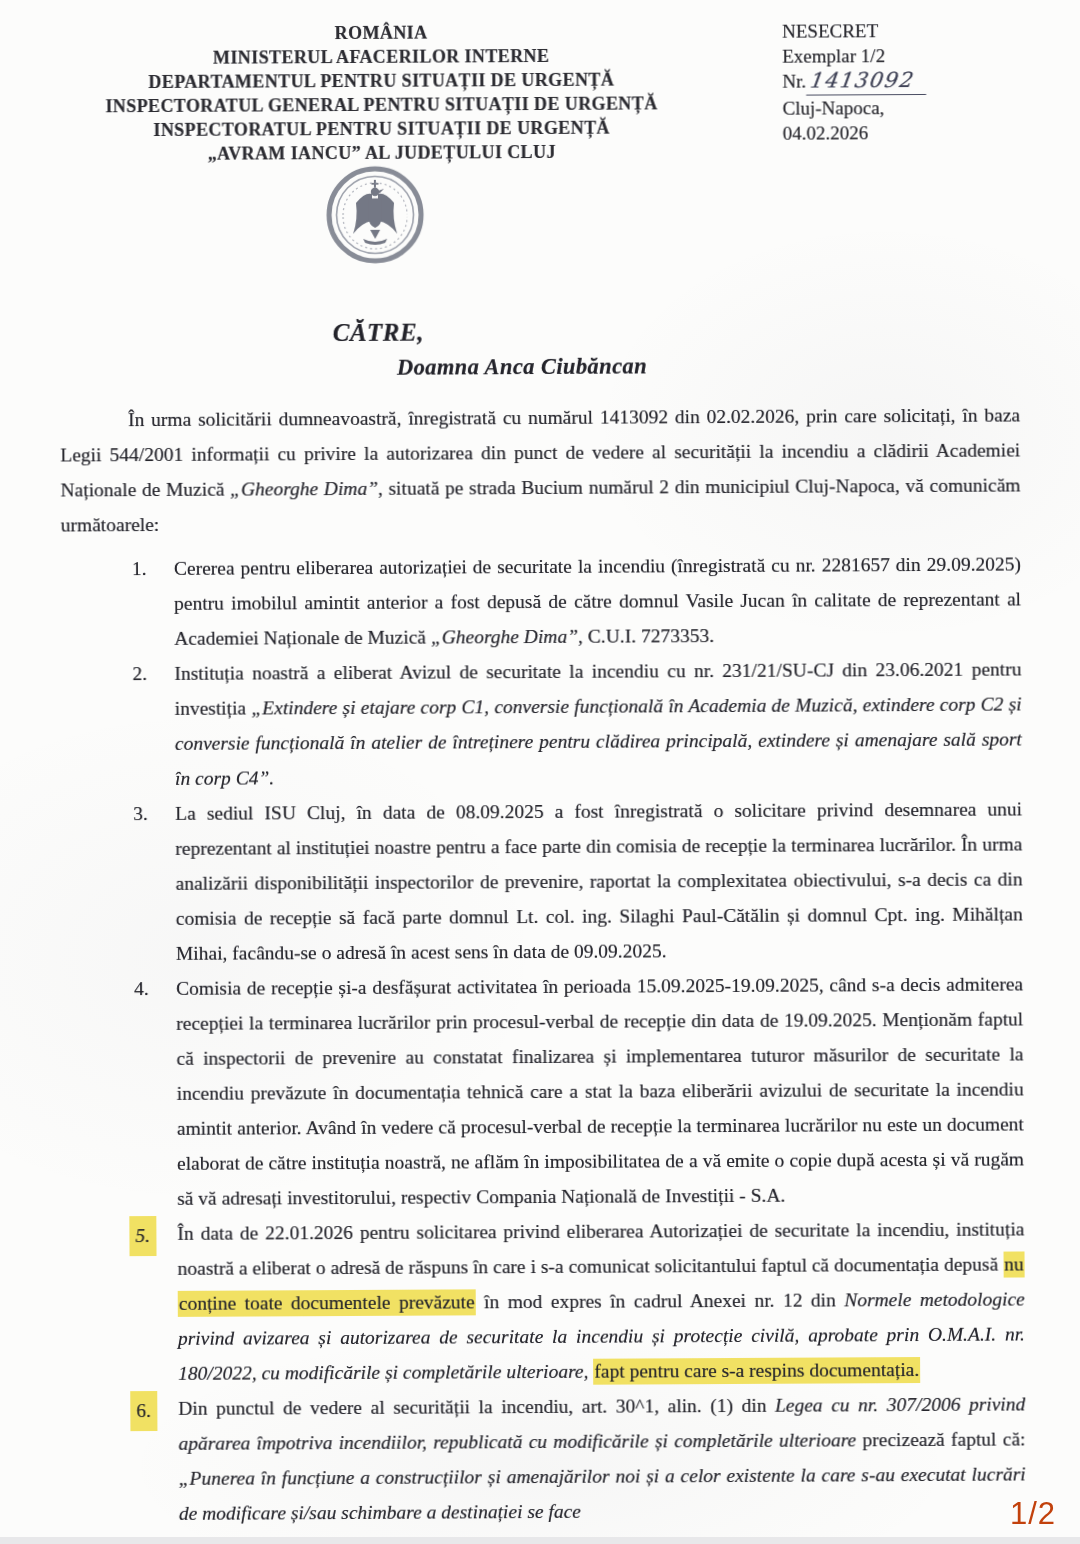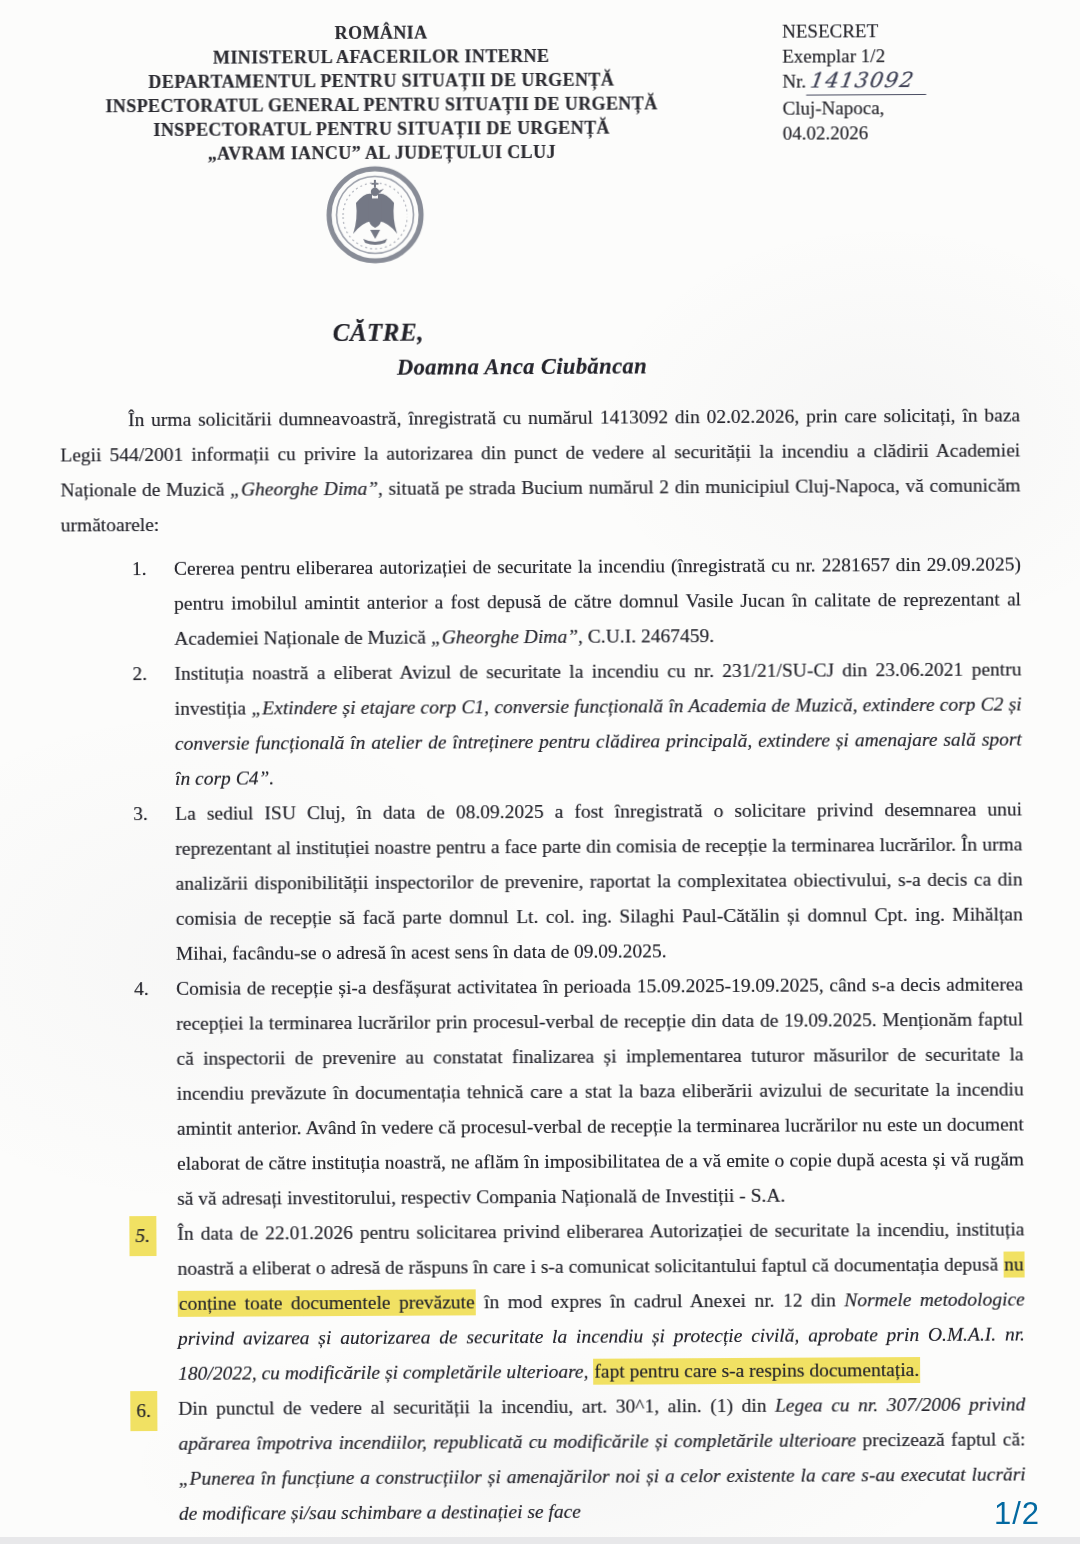--- a/index.html
+++ b/index.html
@@ -54,23 +54,23 @@
   .num{position:absolute;left:0;top:0;}
   .num-hl{background:#f1e163;padding:2px 6px 3px 6px;margin-left:-6px;}
   .num-it{font-style:italic;}
   .seg-i{font-style:italic;}
   .seg-hl{background:#f1e163;box-decoration-break:clone;-webkit-box-decoration-break:clone;padding:2px 1px 3px 1px;}
   
   .footer{position:relative;margin-top:16px;height:110px;}
   .page-marker{text-align:center;transform:translateX(-22px);font-weight:700;font-size:20px;letter-spacing:2px;}
   
   .page-indicator{
-    position:absolute;right:40px;bottom:12px;
+    position:absolute;right:24px;bottom:12px;
     font-family:"Liberation Sans","DejaVu Sans",sans-serif;
-    font-size:31px;color:#0369a1;letter-spacing:1px;
+    font-size:31px;color:#c2410c;letter-spacing:1px;
   }
   .bottom-strip{position:absolute;left:0;right:0;bottom:0;height:7px;background:#e8e8ea;}
 </style>
 </head>
 <body>
 
 <div class="page-inner">
 
   <div class="top-row">
     <div class="letterhead">
@@ -112,21 +112,21 @@
   <div class="salutation">
     <div class="sal-to">CĂTRE,</div>
     <div class="sal-name">Doamna Anca Ciubăncan</div>
   </div>
 
   <p class="intro"><span>În urma solicitării dumneavoastră, înregistrată cu numărul 1413092 din 02.02.2026, prin care solicitați, în baza Legii 544/2001 informații cu privire la autorizarea din punct de vedere al securității la incendiu a clădirii Academiei Naționale de Muzică </span><span class="seg-i">„Gheorghe Dima”</span><span>, situată pe strada Bucium numărul 2 din municipiul Cluj-Napoca, vă comunicăm următoarele:</span></p>
 
   <div class="list">
     <div class="item">
       <span class="num">1.</span>
-      <div class="text"><span>Cererea pentru eliberarea autorizației de securitate la incendiu (înregistrată cu nr. 2281657 din 29.09.2025) pentru imobilul amintit anterior a fost depusă de către domnul Vasile Jucan în calitate de reprezentant al Academiei Naționale de Muzică </span><span class="seg-i">„Gheorghe Dima”</span><span>, C.U.I. 2467459.</span></div>
+      <div class="text"><span>Cererea pentru eliberarea autorizației de securitate la incendiu (înregistrată cu nr. 2281657 din 29.09.2025) pentru imobilul amintit anterior a fost depusă de către domnul Vasile Jucan în calitate de reprezentant al Academiei Naționale de Muzică </span><span class="seg-i">„Gheorghe Dima”</span><span>, C.U.I. 7273353.</span></div>
     </div>
     <div class="item">
       <span class="num">2.</span>
       <div class="text"><span>Instituția noastră a eliberat Avizul de securitate la incendiu cu nr. 231/21/SU-CJ din 23.06.2021 pentru investiția </span><span class="seg-i">„Extindere și etajare corp C1, conversie funcțională în Academia de Muzică, extindere corp C2 și conversie funcțională în atelier de întreținere pentru clădirea principală, extindere și amenajare sală sport în corp C4”.</span></div>
     </div>
     <div class="item">
       <span class="num">3.</span>
       <div class="text"><span>La sediul ISU Cluj, în data de 08.09.2025 a fost înregistrată o solicitare privind desemnarea unui reprezentant al instituției noastre pentru a face parte din comisia de recepție la terminarea lucrărilor. În urma analizării disponibilității inspectorilor de prevenire, raportat la complexitatea obiectivului, s-a decis ca din comisia de recepție să facă parte domnul Lt. col. ing. Silaghi Paul-Cătălin și domnul Cpt. ing. Mihălțan Mihai, facându-se o adresă în acest sens în data de 09.09.2025.</span></div>
     </div>
     <div class="item">

